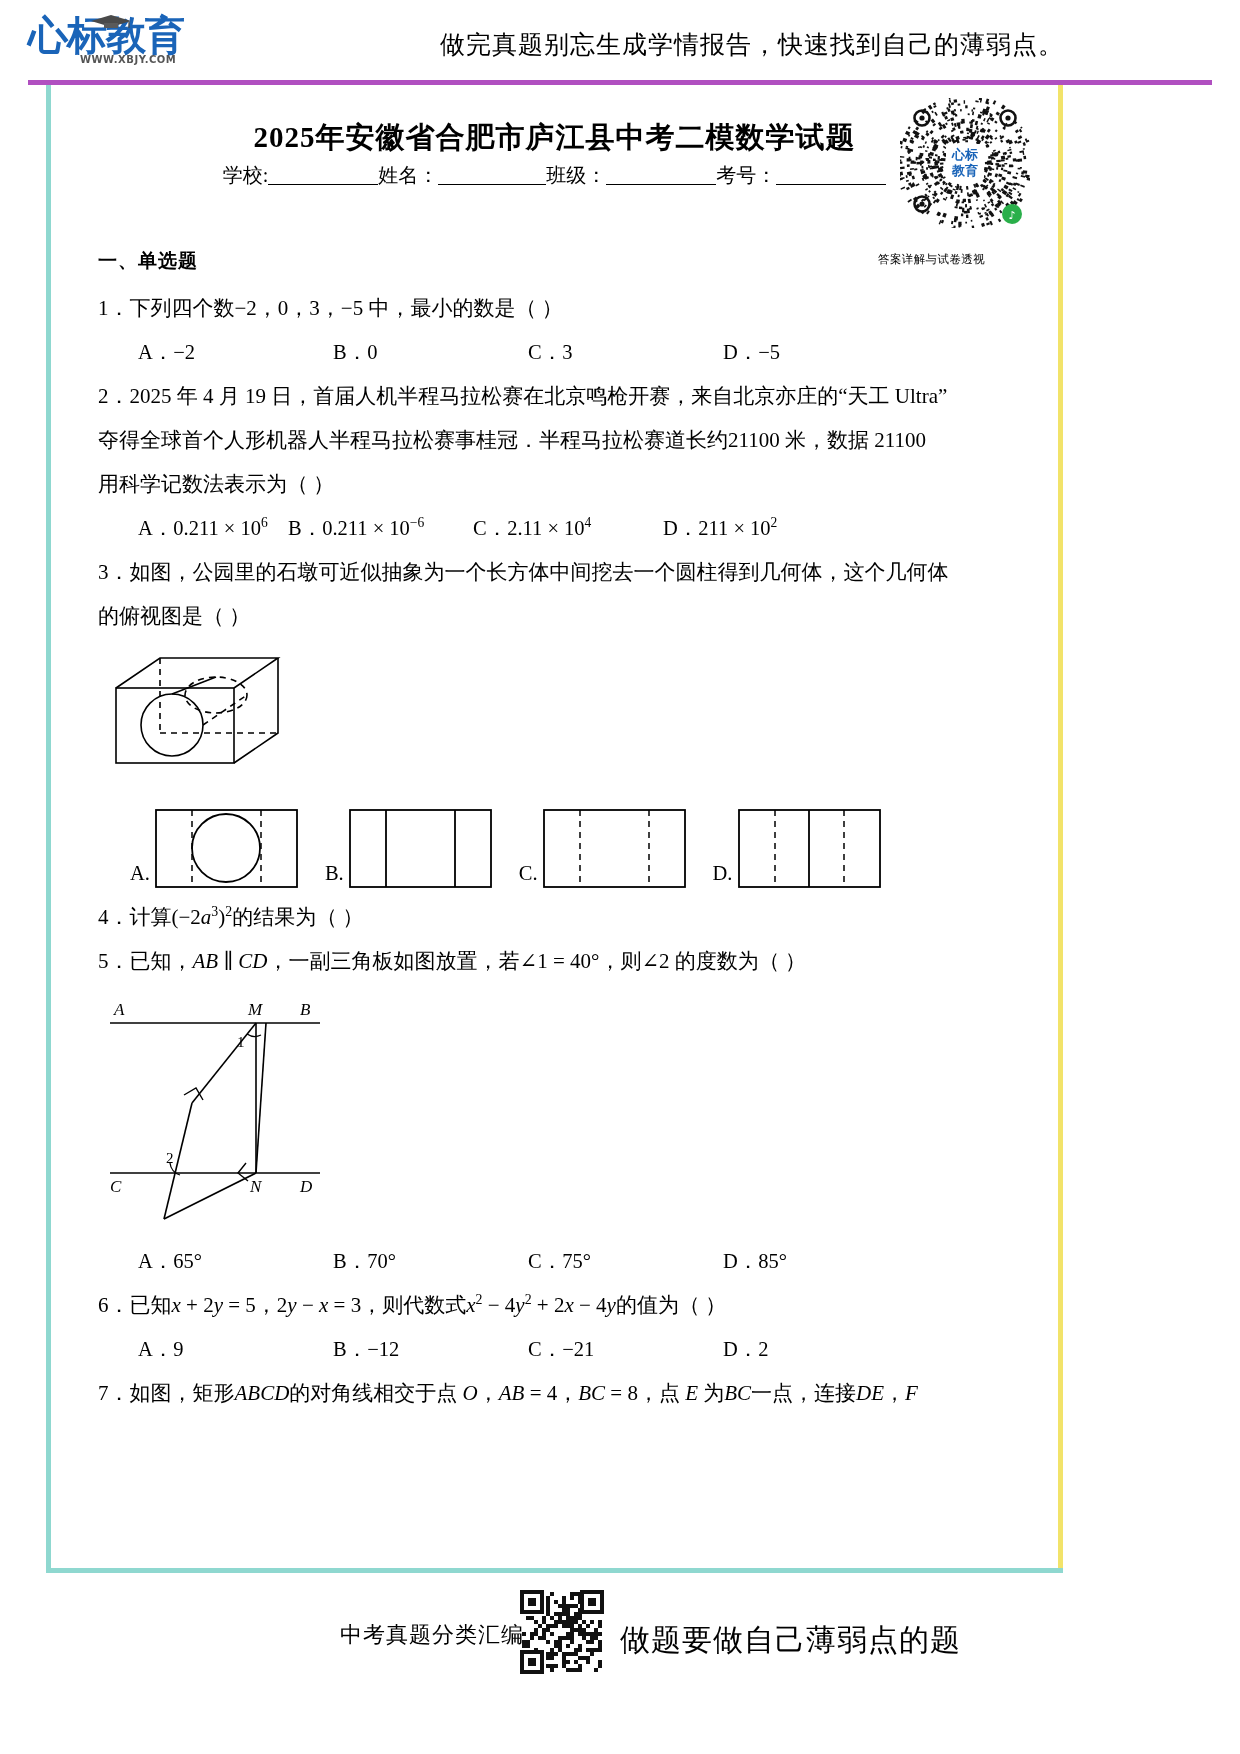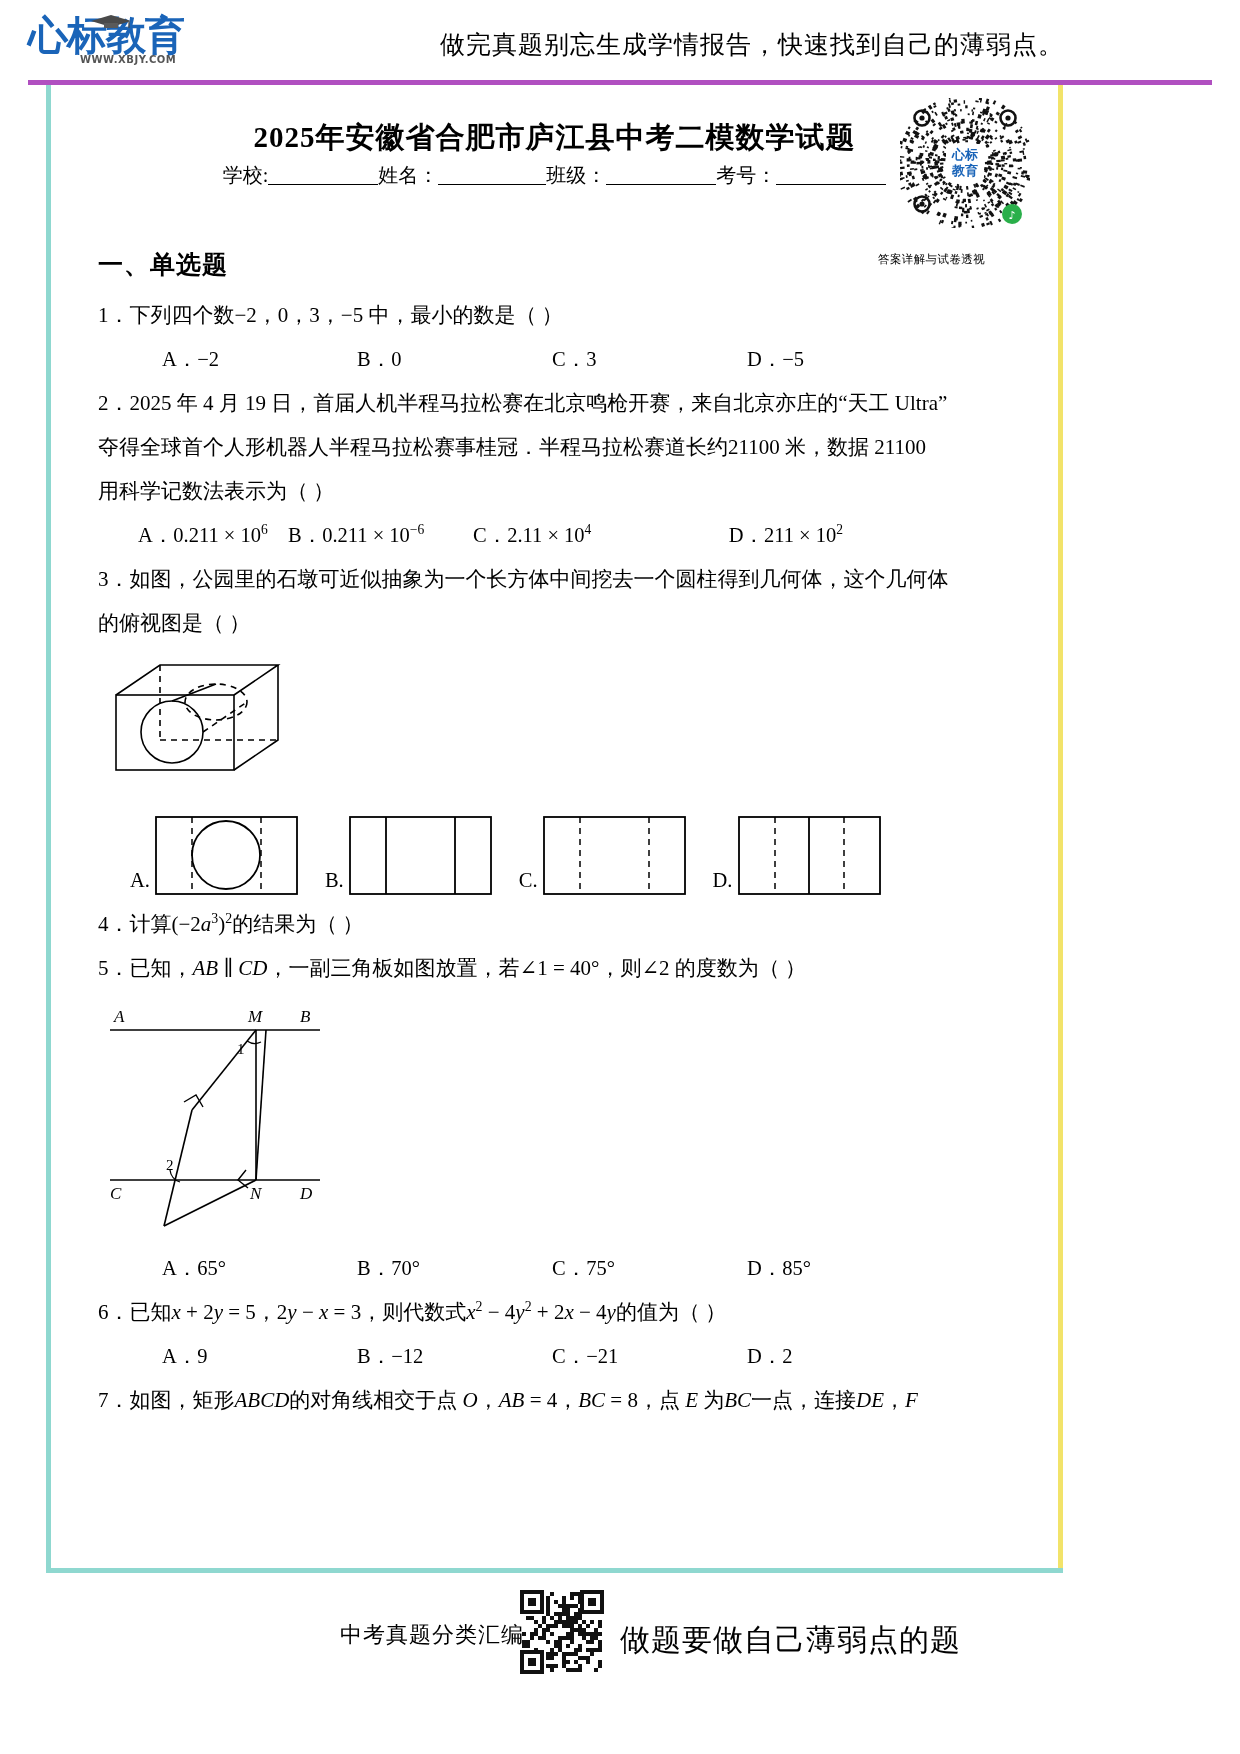--- a/index.html
+++ b/index.html
@@ -103,49 +103,49 @@
     font-size:11.5px;
     letter-spacing:0.4px;
     white-space:nowrap;
   }
 
   
   #content {
     position:absolute; left:98px; top:248px; width:950px;
   }
   .sec-head {
-    font-size:25px;
+    font-size:19px;
     font-weight:bold;
     margin:0 0 14px 0;
     letter-spacing:1px;
   }
   .q {
     font-size:21px;
     line-height:40px;
     margin:0 0 4px 0;
     text-align:left;
   }
   .opts {
     font-size:20.5px;
     line-height:40px;
     display:flex;
     margin:0 0 4px 0;
     padding-left:40px;
   }
   .opts .o { flex: 0 0 auto; }
-  .o1 { width:195px;margin-left:24px; }
+  .o1 { width:195px; }
   .o2 { width:195px; }
   .o3 { width:195px; }
   .o4 { width:195px; }
 
   .opts-tight { padding-left:40px; }
   .opts-tight .oa { width:150px; }
   .opts-tight .ob { width:185px; }
   .opts-tight .oc { width:190px; }
-  .opts-tight .od { width:180px;text-align:right; }
+  .opts-tight .od { width:180px; }
 
   i.v { font-style:italic; font-family:"Liberation Serif", serif; }
   sup { font-size:0.66em; vertical-align:super; line-height:0; }
 
   
   .fig-q3-solid { margin:10px 0 4px 10px; }
   .fig-q3-opts {
     display:flex; align-items:flex-end;
     margin:6px 0 6px 32px;
     font-size:20.5px;

